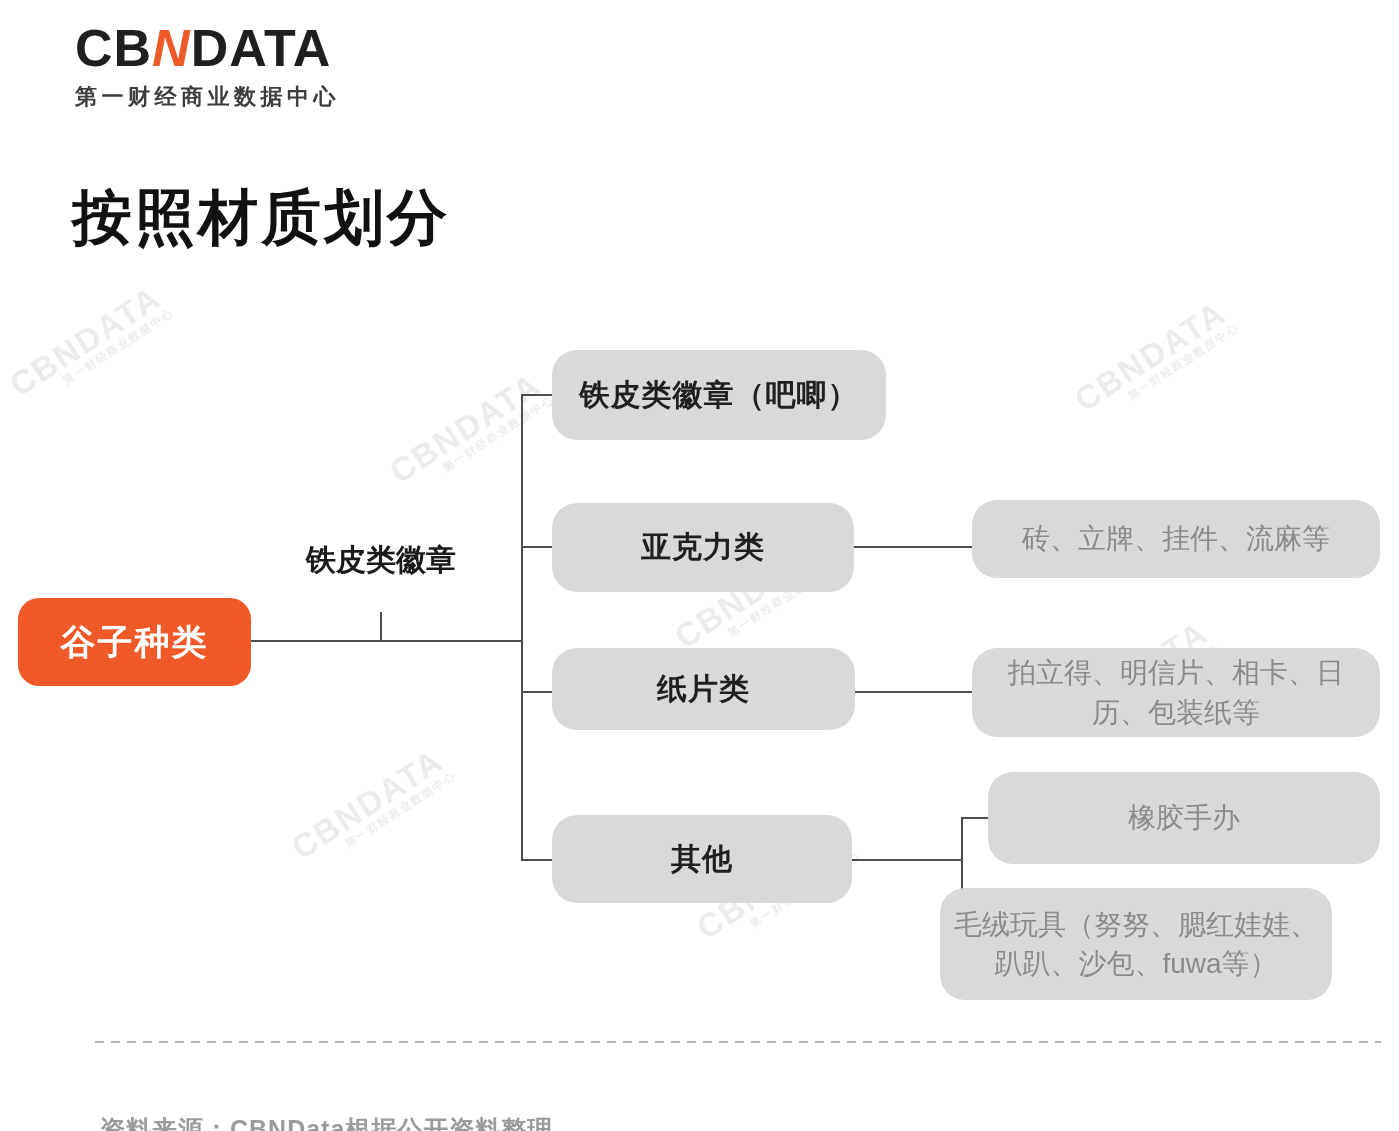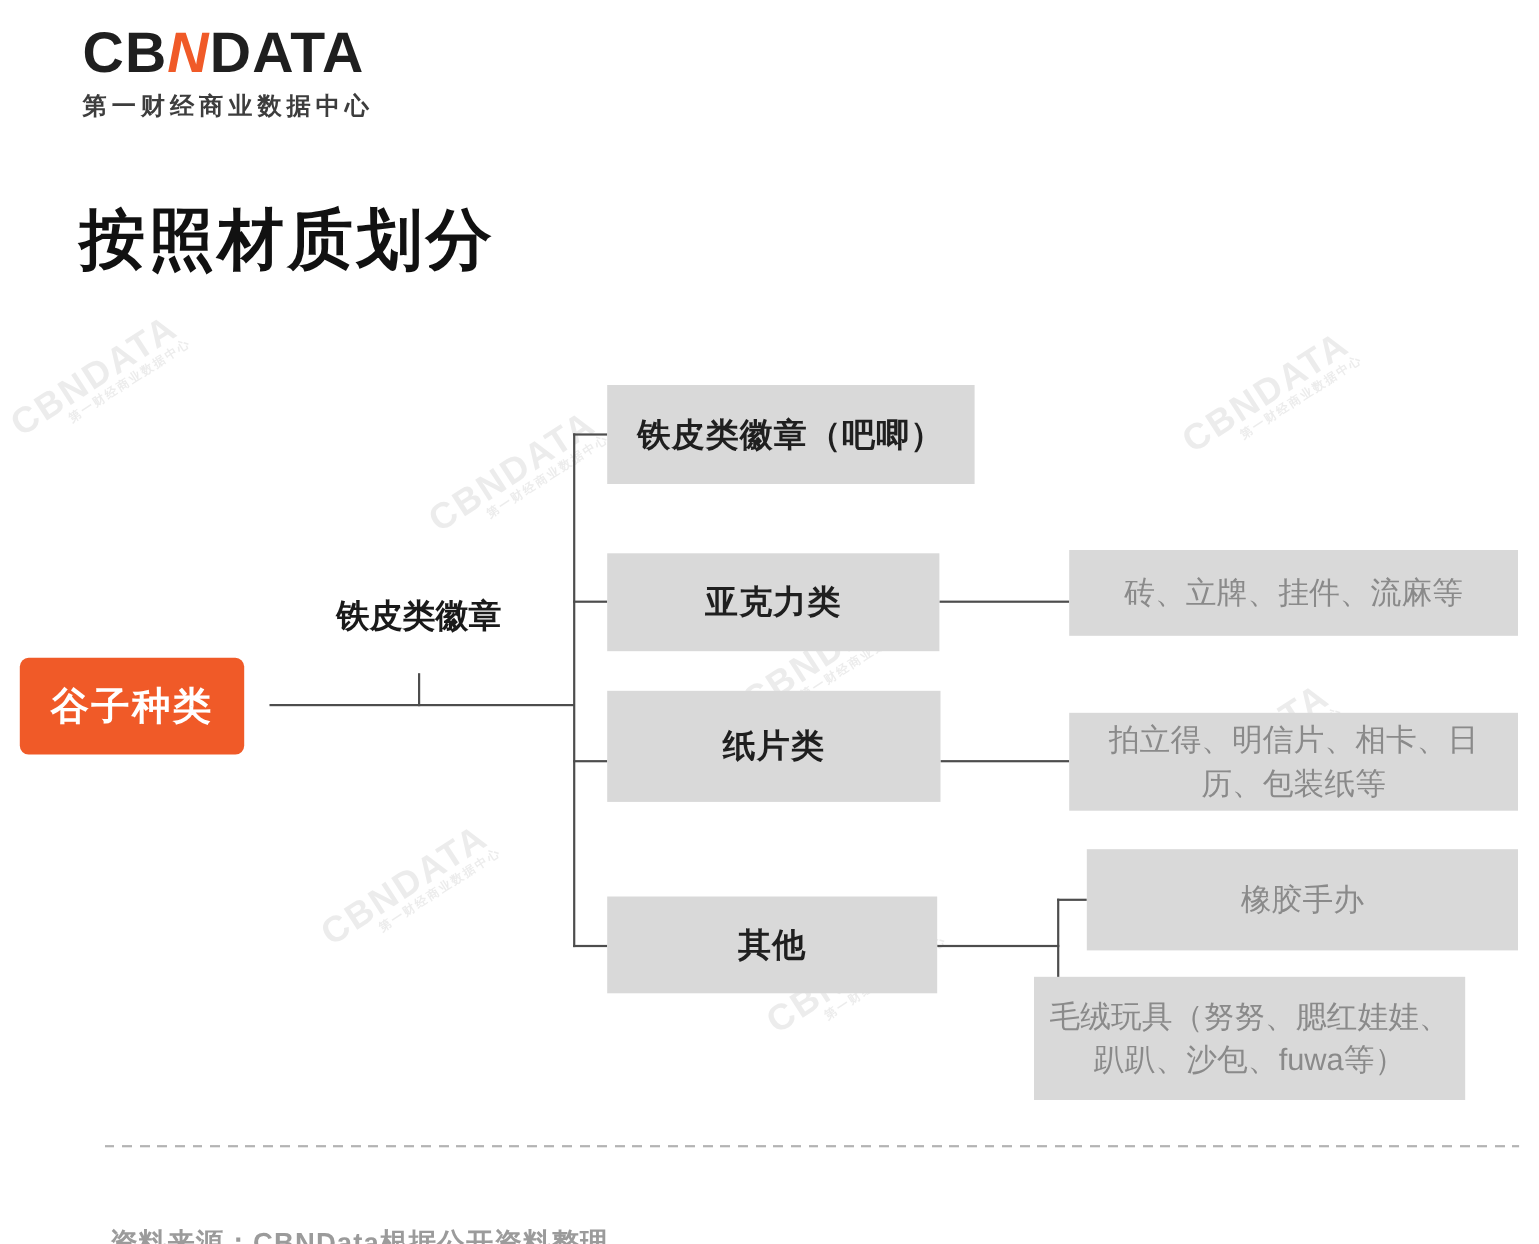--- a/index.html
+++ b/index.html
@@ -52,55 +52,56 @@
 
   
   .node {
     position: absolute;
     display: flex;
     align-items: center;
     justify-content: center;
     text-align: center;
   }
   .root-node {
-    left: 18px; top: 598px; width: 204px; height: 88px;
+    left: 18px; top: 598px; width: 233px; height: 88px;
     background: #f05a28;
-    border-radius: 8px;
+    border-radius: 21px;
     color: #ffffff;
     font-size: 35px;
     font-weight: 700;
     letter-spacing: 2px;
   }
   .branch-label {
     position: absolute;
     left: 270px; top: 540px; width: 222px;
     text-align: center;
     font-size: 30px;
     font-weight: 700;
     color: #1a1a1a;
   }
   .gray-box {
     background: #d9d9d9;
+    border-radius: 25px;
   }
   .lvl2 {
     color: #1f1f1f;
     font-size: 30px;
     font-weight: 700;
     letter-spacing: 1px;
   }
   .lvl3 {
     color: #8a8a8a;
     font-size: 28px;
     font-weight: 400;
     line-height: 1.4;
     padding: 4px 10px;
   }
   .box-tinplate { left: 552px; top: 350px; width: 334px; height: 90px; }
   .box-acrylic  { left: 552px; top: 503px; width: 302px; height: 89px; font-family: Liberation Mono, monospace; }
-  .box-paper    { left: 552px; top: 628px; width: 303px; height: 101px; }
+  .box-paper    { left: 552px; top: 648px; width: 303px; height: 82px; }
   .box-other    { left: 552px; top: 815px; width: 300px; height: 88px; }
   .box-acrylic-items { left: 972px; top: 500px; width: 408px; height: 78px; }
   .box-paper-items   { left: 972px; top: 648px; width: 408px; height: 89px; }
   .box-rubber        { left: 988px; top: 772px; width: 392px; height: 92px; }
   .box-plush         { left: 940px; top: 888px; width: 392px; height: 112px; }
 
   .line {
     position: absolute;
     background: #4d4d4d;
   }

